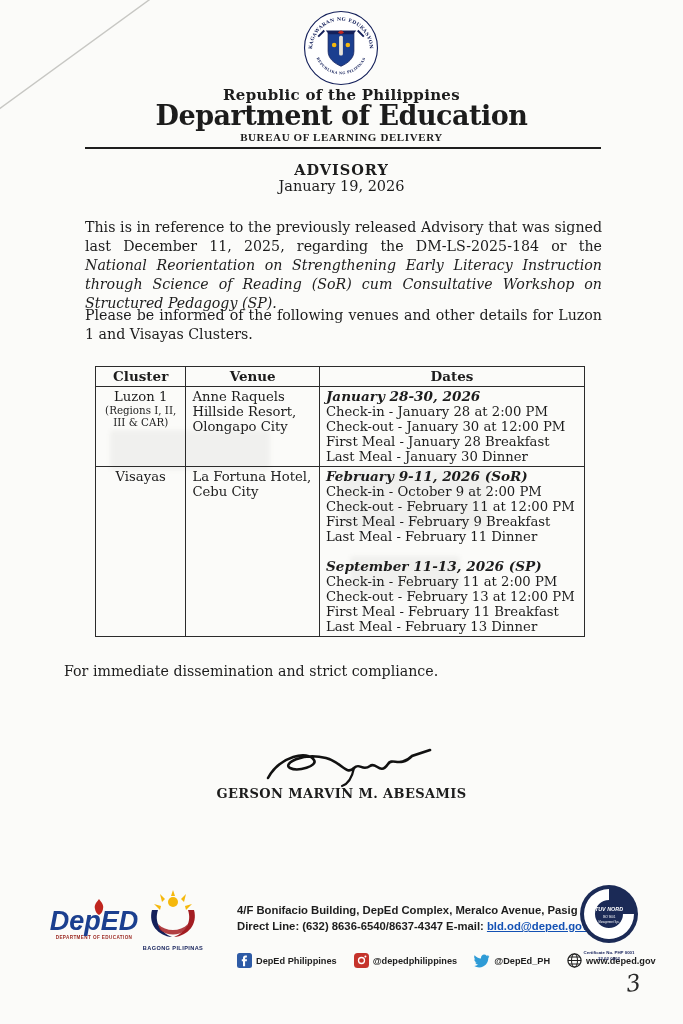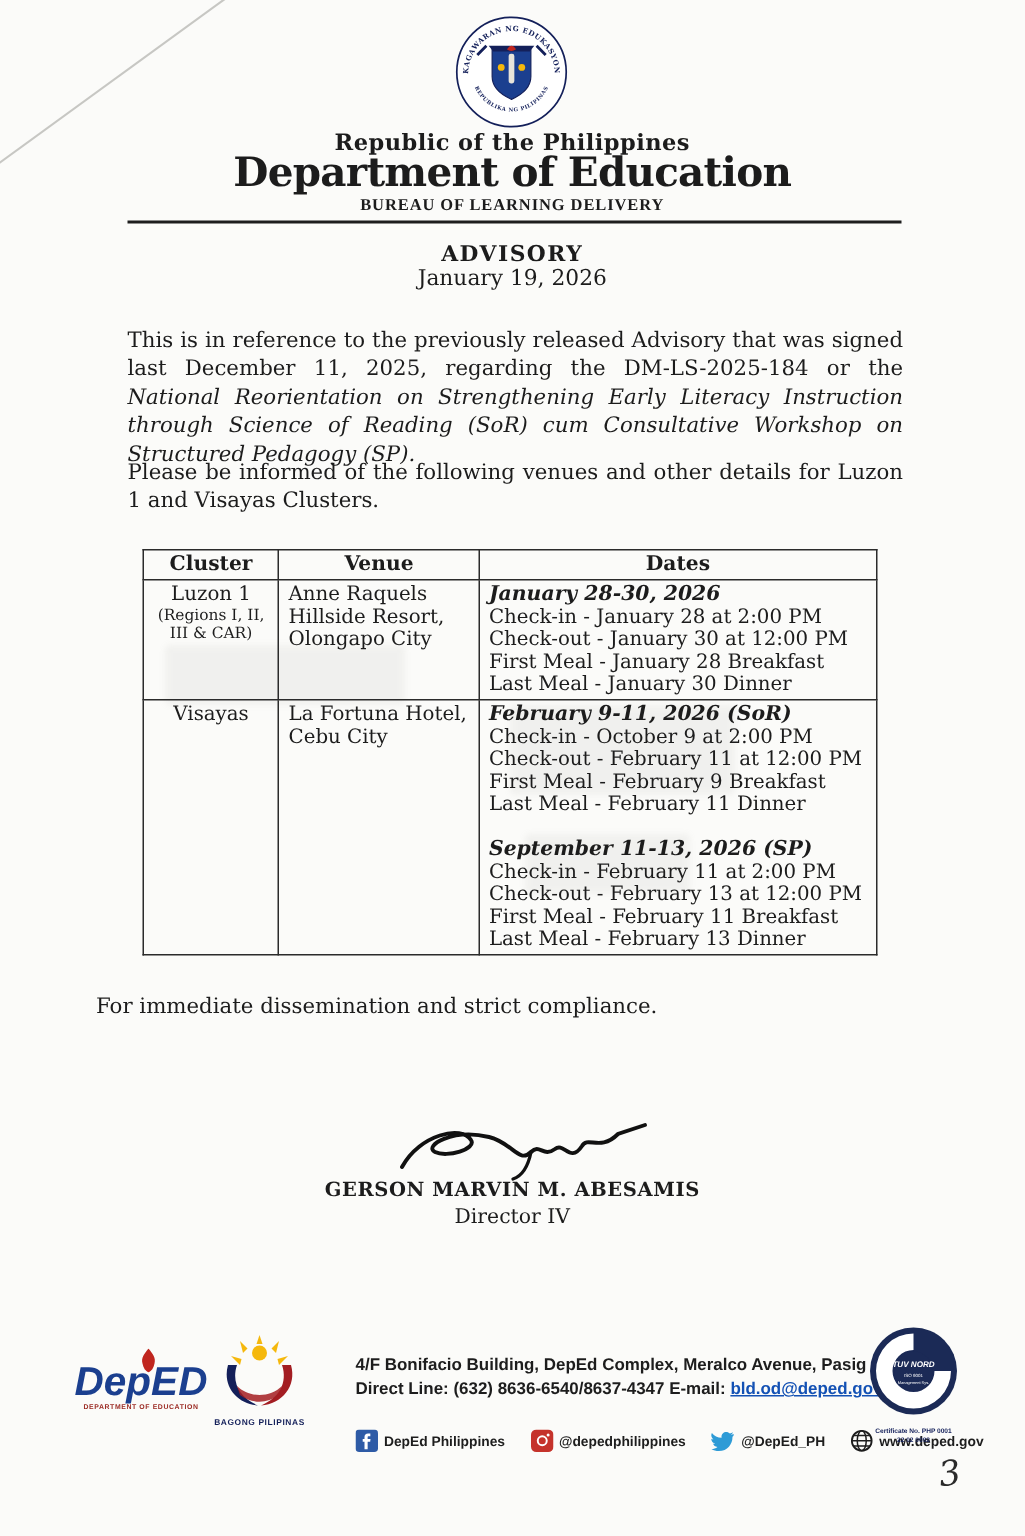--- a/index.html
+++ b/index.html
@@ -159,21 +159,20 @@
   </tbody>
     </table>
 
   <div class="closing">For immediate dissemination and strict compliance.</div>
 
   <svg class="sig-svg" width="190" height="48">
     <path d="M18 36 C 30 14, 58 8, 64 18 C 68 24, 48 30, 40 26 C 32 22, 52 10, 76 16 C 92 20, 96 34, 104 26 C 110 20, 112 30, 120 24 C 126 19, 130 34, 138 22 C 142 15, 150 26, 162 14 L 180 8" fill="none" stroke="#111" stroke-width="2.6" stroke-linecap="round"></path>
     <path d="M104 26 C 102 36, 98 42, 92 44" fill="none" stroke="#111" stroke-width="2.2" stroke-linecap="round"></path>
   </svg>
   <div class="centered sig-name">GERSON MARVIN M. ABESAMIS</div>
-  <div class="centered sig-title">Director IV</div>
 
   <div class="footer">
 
     <div class="deped-logo">
       <div class="deped-word">
         <span>DepED</span>
         <svg class="flame" width="14" height="16" viewBox="0 0 14 16">
           <path d="M7 0 C 10 4, 12 6, 11 10 C 10.5 13, 9 15, 7 16 C 5 15, 3.5 13, 3 10 C 2 6, 4 4, 7 0z" fill="#c0261f"></path>
         </svg>
       </div>

